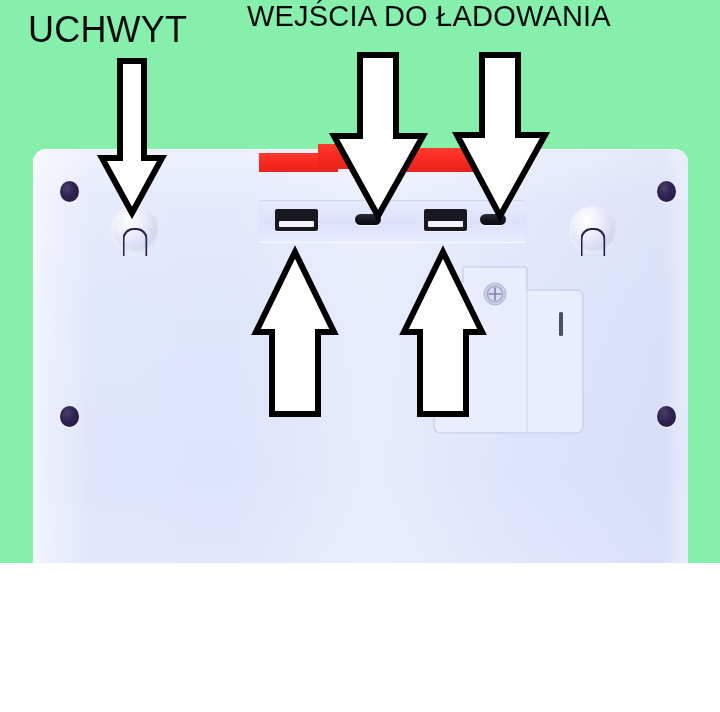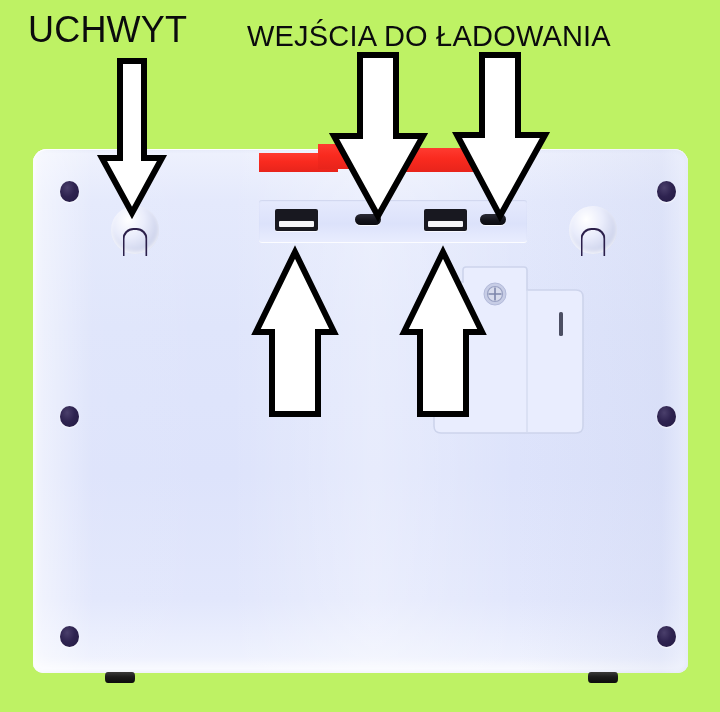--- a/index.html
+++ b/index.html
@@ -7,43 +7,43 @@
     margin: 0;
     padding: 0;
     background: #ffffff;
   }
   body {
     font-family: "Liberation Sans", sans-serif;
   }
   #stage {
     position: relative;
     width: 720px;
-    height: 712px;
-    background: #bef264;
+    height: 563px;
+    background: #86efac;
     overflow: hidden;
   }
 
   
   .anno-label {
     position: absolute;
     color: #0b0b0d;
     font-family: "Liberation Sans", sans-serif;
     font-weight: 400;
     white-space: nowrap;
     letter-spacing: 0.2px;
     line-height: 1;
   }
   #label-uchwyt {
     left: 28px;
     top: 12px;
     font-size: 36px;
   }
   #label-charging {
     left: 247px;
-    top: 22px;
+    top: 2px;
     font-size: 29px;
   }
   #label-usb {
     left: 216px;
     top: 439px;
     font-size: 40px;
   }
 
   
   #device {

